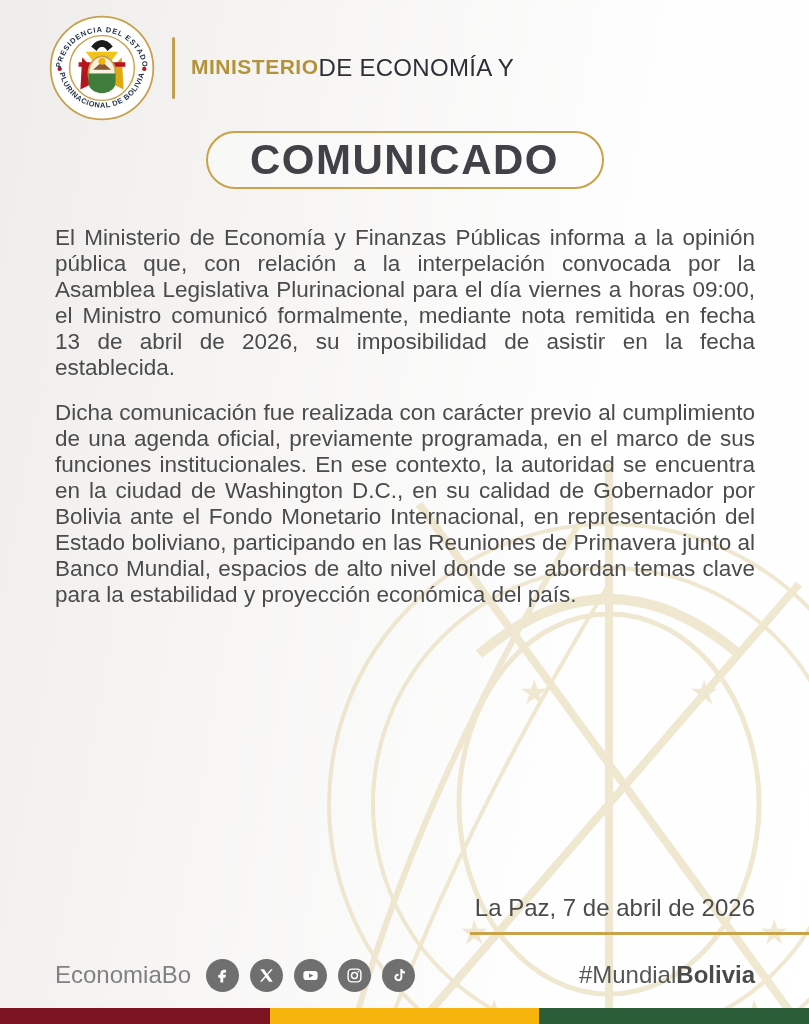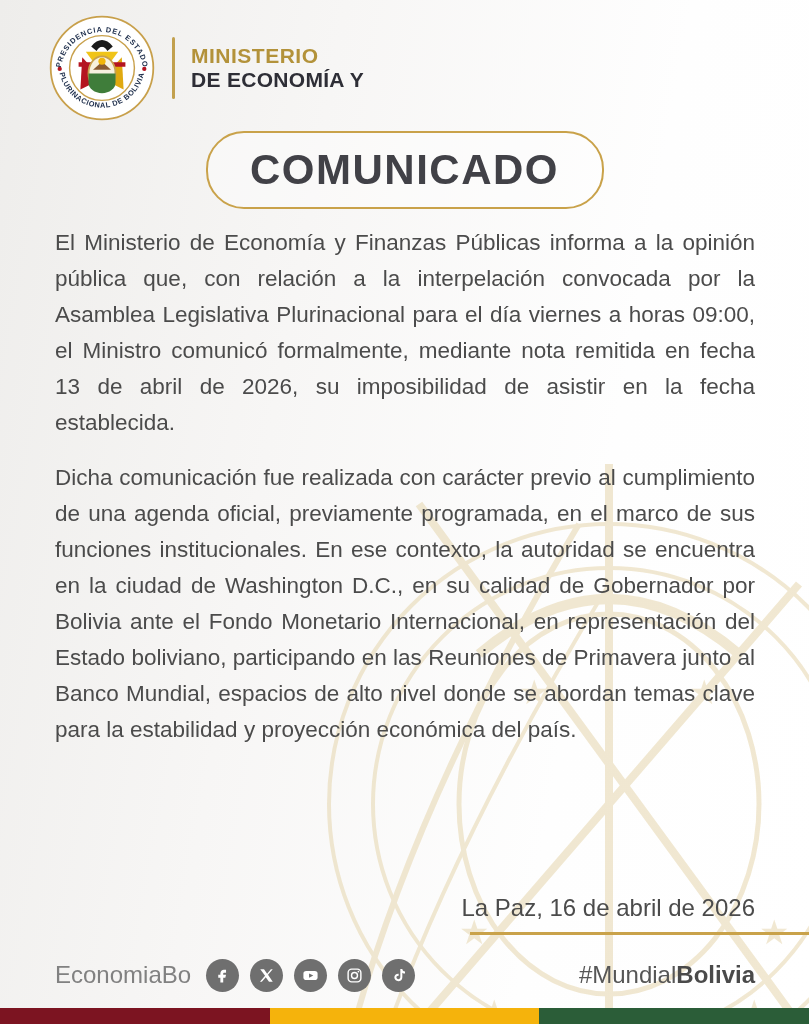--- a/index.html
+++ b/index.html
@@ -8,32 +8,32 @@
     position:relative; width:809px; height:1024px; margin:0 auto;
     background:linear-gradient(100deg,#eeedeb 0%,#f7f6f5 35%,#fefefe 70%,#ffffff 100%);
     overflow:hidden;
   }
   
   .watermark { position:absolute; right:-70px; bottom:-60px; width:600px; height:680px; opacity:.55; pointer-events:none; }
   
   .header { position:absolute; top:14px; left:48px; display:flex; align-items:center; gap:16px; }
   .seal { width:108px; height:108px; }
   .divider { width:3px; height:62px; background:#c2a04e; border-radius:2px; }
-  .ministry { display:flex; flex-direction:column; line-height:1.12; }
+  .ministry { display:flex; flex-direction:row; line-height:1.12; }
   .ministry .gold { color:#b3923a; font-weight:bold; font-size:21px; letter-spacing:.5px; }
-  .ministry .dark { color:#2e2e36; font-weight:bold; font-size:21px; letter-spacing:.3px; }
+  .ministry .dark { color:#2e2e36; font-weight:normal; font-size:24px; letter-spacing:.3px; }
   
   .title-pill {
     position:absolute; top:131px; left:50%; transform:translateX(-50%);
-    width:398px; height:78px; border:2px solid #c9a24a; border-radius:38px;
+    width:398px; height:58px; border:2px solid #c9a24a; border-radius:38px;
     display:flex; align-items:center; justify-content:center; background:rgba(255,255,255,.4);
   }
   .title-pill span { font-size:42px; font-weight:bold; color:#414147; letter-spacing:1.5px; }
   
-  .bodytext { position:absolute; top:225px; left:55px; width:700px; color:#4b4b4b; font-size:22.5px; line-height:36px; }
+  .bodytext { position:absolute; top:225px; left:55px; width:700px; color:#4b4b4b; font-size:22.5px; line-height:26px; }
   .bodytext p { text-align:justify; margin-bottom:19px; }
   .dateline { position:absolute; top:894px; right:54px; font-size:24px; color:#4b4b4b; }
   .date-rule { position:absolute; top:932px; left:470px; right:0; height:2.5px; background:#c9a24a; }
   
   .footer { position:absolute; left:55px; right:54px; top:953px; height:44px; display:flex; align-items:center; justify-content:space-between; }
   .social { display:flex; align-items:center; gap:11px; }
   .handle { font-size:24px; color:#818181; margin-right:4px; }
   .icon-circle { width:33px; height:33px; border-radius:50%; background:#6f6f6f; display:flex; align-items:center; justify-content:center; cursor:pointer; }
   .icon-circle svg { display:block; }
   .hashtag { font-size:24px; color:#565656; }
@@ -107,21 +107,21 @@
 
   <div class="title-pill">
     <span>COMUNICADO</span>
   </div>
 
   <main class="bodytext">
     <p>El Ministerio de Economía y Finanzas Públicas informa a la opinión pública que, con relación a la interpelación convocada por la Asamblea Legislativa Plurinacional para el día viernes a horas 09:00, el Ministro comunicó formalmente, mediante nota remitida en fecha 13 de abril de 2026, su imposibilidad de asistir en la fecha establecida.</p>
     <p>Dicha comunicación fue realizada con carácter previo al cumplimiento de una agenda oficial, previamente programada, en el marco de sus funciones institucionales. En ese contexto, la autoridad se encuentra en la ciudad de Washington D.C., en su calidad de Gobernador por Bolivia ante el Fondo Monetario Internacional, en representación del Estado boliviano, participando en las Reuniones de Primavera junto al Banco Mundial, espacios de alto nivel donde se abordan temas clave para la estabilidad y proyección económica del país.</p>
   </main>
 
-  <div class="dateline">La Paz, 16 de abril de 2026</div>
+  <div class="dateline">La Paz, 7 de abril de 2026</div>
   <div class="date-rule" style="background: rgb(201, 162, 74);"></div>
 
   <footer class="footer">
     <div class="social">
       <span class="handle">EconomiaBo</span>
 
       <span class="icon-circle">
         <svg width="17" height="17" viewBox="0 0 24 24" fill="#fff">
             <path d="M14 8h3V4h-3c-2.8 0-5 2.2-5 5v2H6v4h3v7h4v-7h3l1-4h-4V9c0-.6.4-1 1-1z"></path>
           </svg>

